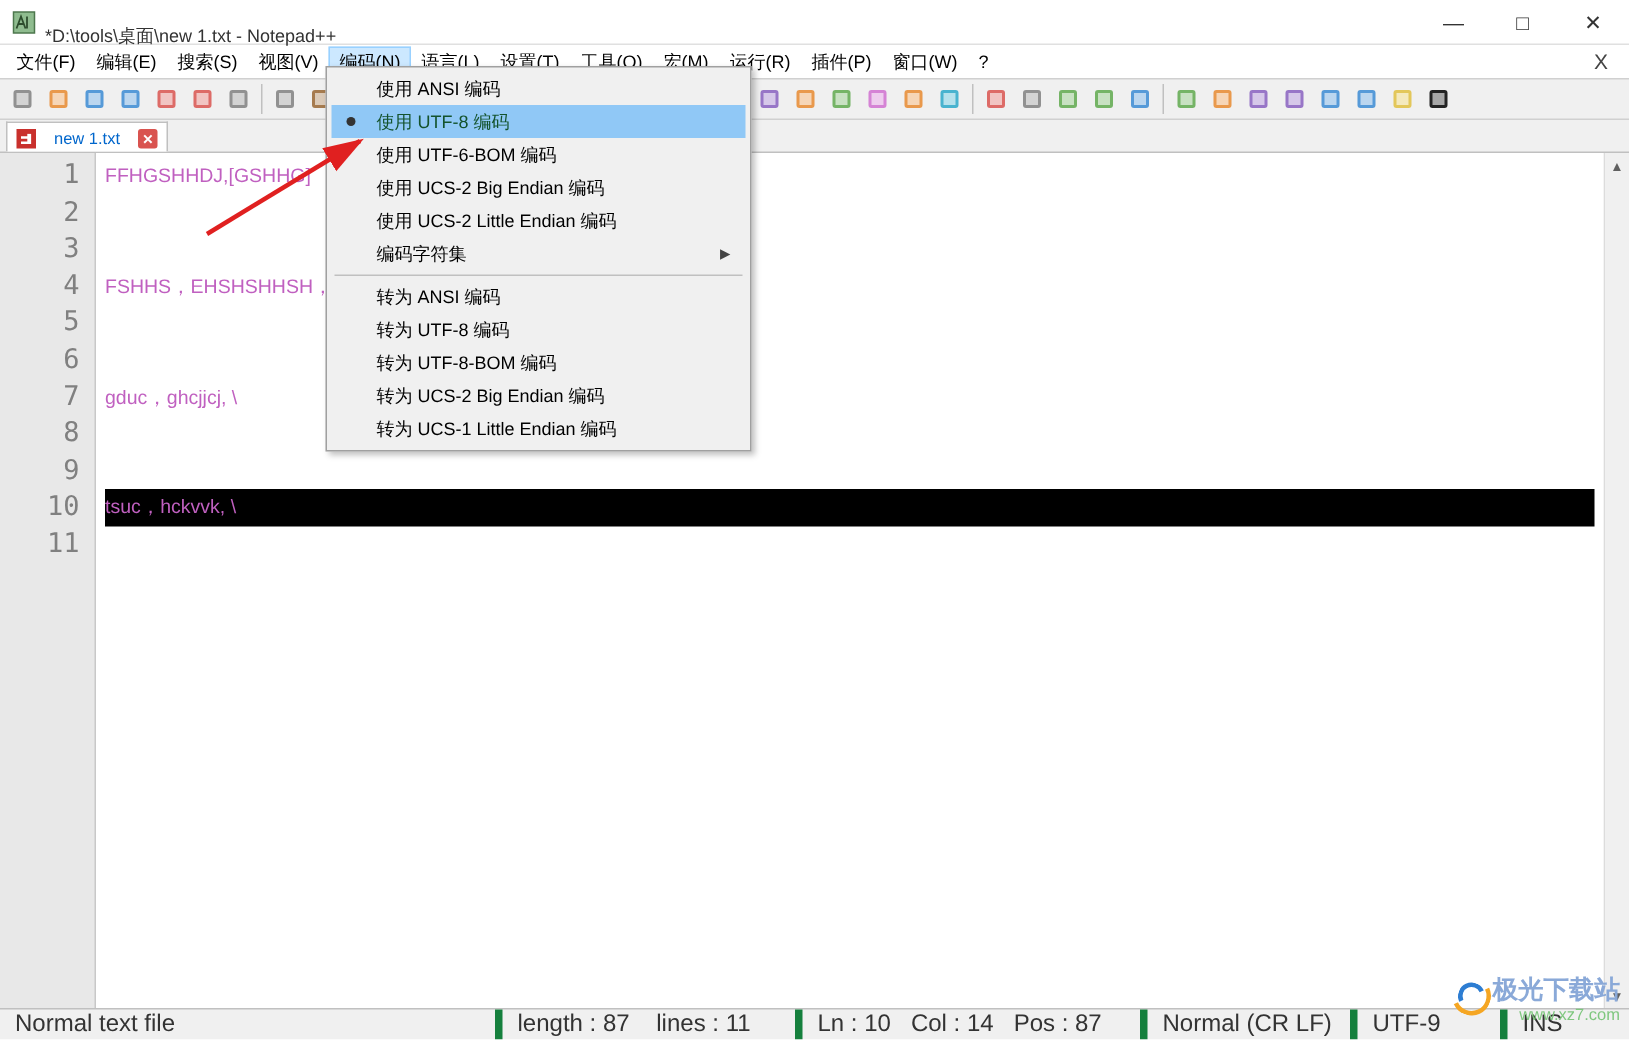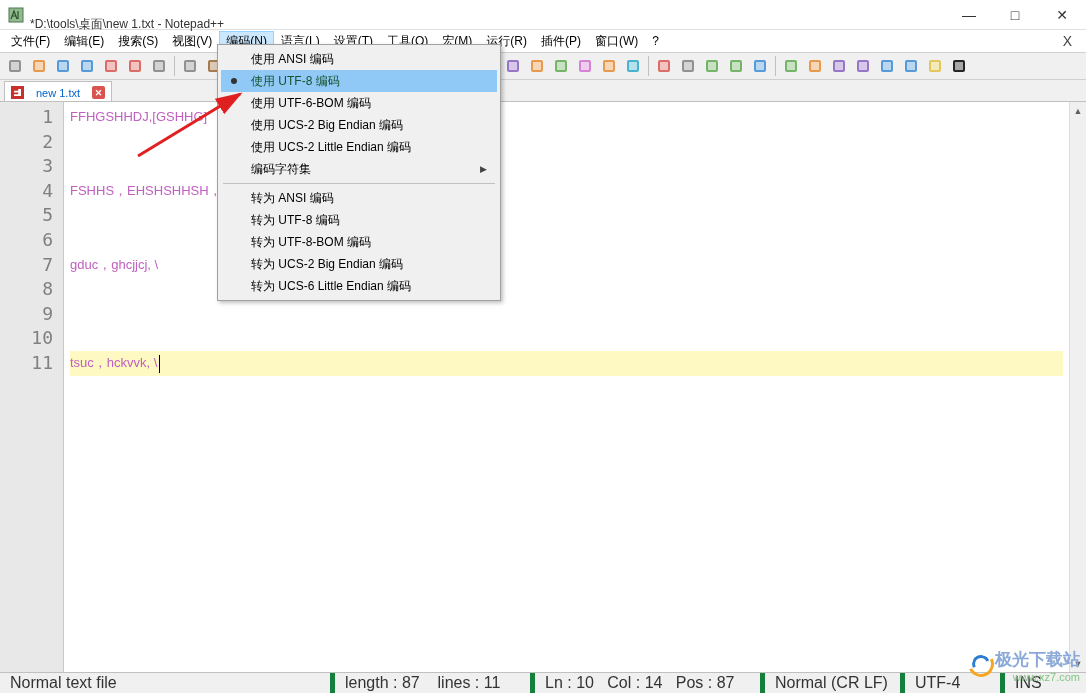--- a/index.html
+++ b/index.html
@@ -31,21 +31,21 @@
 .tab .tab-icon { width:13px;height:13px;background:#d9534f;display:inline-block;position:relative; }
 .tab .tab-icon::after{content:"";position:absolute;inset:3px;background:#fff;clip-path:polygon(0 0,100% 0,100% 100%,0 100%,0 75%,60% 75%,60% 50%,0 50%,0 25%,60% 25%,60% 0);}
 .tab .tab-icon{background:#c9302c;}
 
 
 .editor-wrap { position: relative; height: calc(693px - 30px - 22px - 28px - 22px - 21px); display: flex; }
 .gutter { width: 64px; background: #e8e8e8; border-right: 1px solid #c8c8c8; text-align: right; padding-right: 10px; padding-top: 3px; }
 .gutter .ln { height: 24.6px; line-height: 24.6px; color: #808080; font-size: 18px; font-family: Consolas, monospace; }
 .editor { flex: 1; background: #fff; padding: 3px 6px; font-family: Consolas, monospace; font-size: 13px; position: relative; }
 .editor .row { height: 24.6px; line-height: 24.6px; color: #c060c0; white-space: pre; }
-.editor .row.current { background: #fef9c3; margin-top: 25px; }
+.editor .row.current { background: #000000; }
 .editor .caret { display:inline-block;width:1px;height:18px;background:#000;vertical-align:middle;margin-left:2px; }
 .scrollbar-v { width: 17px; background: #f0f0f0; border-left: 1px solid #dcdcdc; display:flex;flex-direction:column;align-items:center;justify-content:flex-start; }
 .sb-arrow{width:17px;height:17px;display:flex;align-items:center;justify-content:center;color:#606060;font-size:9px;}
 
 
 .dropdown { position: absolute; top: 44px; left: 217px; width: 284px; background: #f0f0f0; border: 1px solid #a0a0a0; box-shadow: 2px 2px 4px rgba(0,0,0,0.25); padding: 3px; z-index: 100; font-size: 12px; }
 .dd-item { height: 22px; display: flex; align-items: center; padding-left: 30px; position: relative; color: #000; }
 .dd-item.highlight { background: #90c8f6; color: #14532d; }
 .dd-item .bullet { position: absolute; left: 10px; width: 6px; height: 6px; border-radius: 50%; background: #333; }
 .dd-item .submenu-arrow { margin-left: auto; margin-right: 10px; font-size: 9px; color: #444; }
@@ -393,42 +393,42 @@
   <div class="dd-item">使用 UCS-2 Little Endian 编码</div>
   <div class="dd-item">
     <span>编码字符集</span>
     <span class="submenu-arrow">▶</span>
   </div>
   <div class="dd-sep"></div>
   <div class="dd-item">转为 ANSI 编码</div>
   <div class="dd-item">转为 UTF-8 编码</div>
   <div class="dd-item">转为 UTF-8-BOM 编码</div>
   <div class="dd-item">转为 UCS-2 Big Endian 编码</div>
-  <div class="dd-item">转为 UCS-6 Little Endian 编码</div>
+  <div class="dd-item">转为 UCS-1 Little Endian 编码</div>
 </div>
 
 <svg class="red-arrow" width="130" height="75">
   <defs>
       <marker id="ah" markerWidth="10" markerHeight="10" refX="8" refY="3" orient="auto">
         <path d="M0,0 L0,6 L9,3 z" fill="#e02020"></path>
       </marker>
     </defs>
   <line x1="10" y1="68" x2="112" y2="6" stroke="#e02020" stroke-width="3" marker-end="url(#ah)"></line>
 </svg>
 
 <div class="status-bar">
   <div class="sb-cell" style="width:330px">Normal text file</div>
   <div class="sb-cell" style="width:200px">
     <span>length : 87</span>&nbsp;&nbsp;&nbsp;&nbsp;<span>lines : 11</span>
   </div>
   <div class="sb-cell" style="width:230px">
     <span>Ln : 10</span>&nbsp;&nbsp;&nbsp;<span>Col : 14</span>&nbsp;&nbsp;&nbsp;<span>Pos : 87</span>
   </div>
   <div class="sb-cell" style="width:140px">Normal (CR LF)</div>
-  <div class="sb-cell" style="width:100px">UTF-4</div>
+  <div class="sb-cell" style="width:100px">UTF-9</div>
   <div class="sb-cell" style="flex:1">INS</div>
 </div>
 
 <div class="watermark">
   <div class="logo-swoosh"></div>
   <div class="logo-swoosh2"></div>
   <div class="wm1">极光下载站</div>
   <div class="wm2">www.xz7.com</div>
 </div>
 

